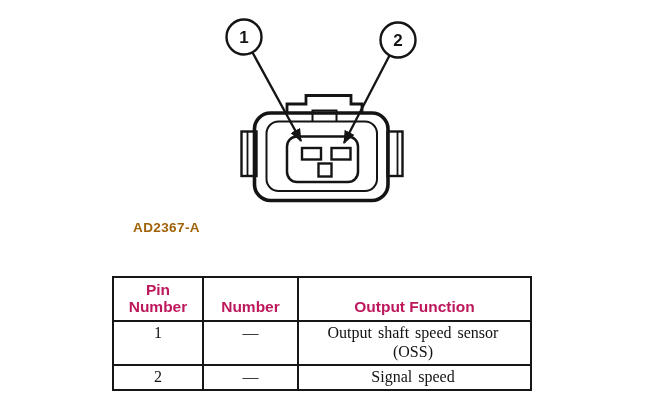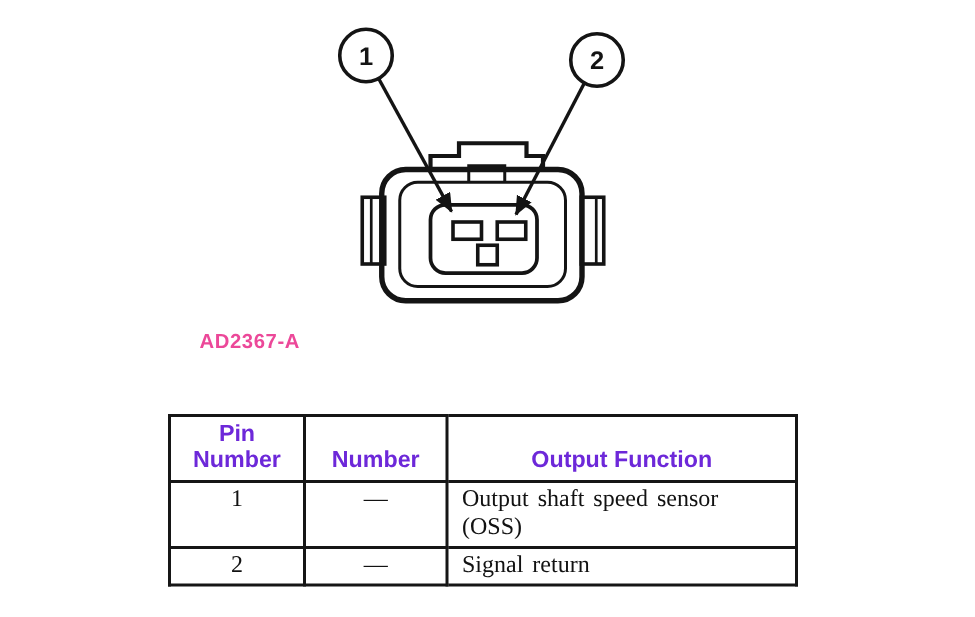--- a/index.html
+++ b/index.html
@@ -10,36 +10,37 @@
     overflow:hidden;
     font-family:"Liberation Sans",sans-serif;
     color:#161616;
   }
   .page{position:absolute;inset:0;}
   .diagram-svg{position:absolute;left:0;top:0;}
   .fig-label{
     position:absolute;left:133px;top:220px;
     font:bold 13.5px "Liberation Sans",sans-serif;
     letter-spacing:.4px;
-    color:#ec4899;
+    color:#a16207;
   }
   table.pin-table{
     position:absolute;left:112px;top:276px;
     width:418px;
     border-collapse:collapse;
     table-layout:fixed;
     background:#ffffff;
   }
   .pin-table th,.pin-table td{
     border:2.2px solid #161616;
     overflow:hidden;
+    text-align:center;
   }
   .pin-table th{
     font:bold 15.5px "Liberation Sans",sans-serif;
-    color:#6d28d9;
+    color:#be185d;
     vertical-align:bottom;
     text-align:center;
     padding:4px 2px 5px;
     white-space:pre-line;
     line-height:1.08;
   }
   .pin-table td{
     font:16px "Liberation Serif","DejaVu Serif",serif;
     color:#121212;
     vertical-align:top;
@@ -117,18 +118,18 @@
         <th>Output Function</th>
       </tr>
       <tr class="row1">
         <td class="center">1</td>
         <td class="center">—</td>
         <td class="fn">Output shaft speed sensor (OSS)</td>
       </tr>
       <tr class="row2">
         <td class="center">2</td>
         <td class="center">—</td>
-        <td class="fn">Signal return</td>
+        <td class="fn">Signal speed</td>
       </tr>
     </tbody>
   </table>
 
 </div>
 
 </body></html>

